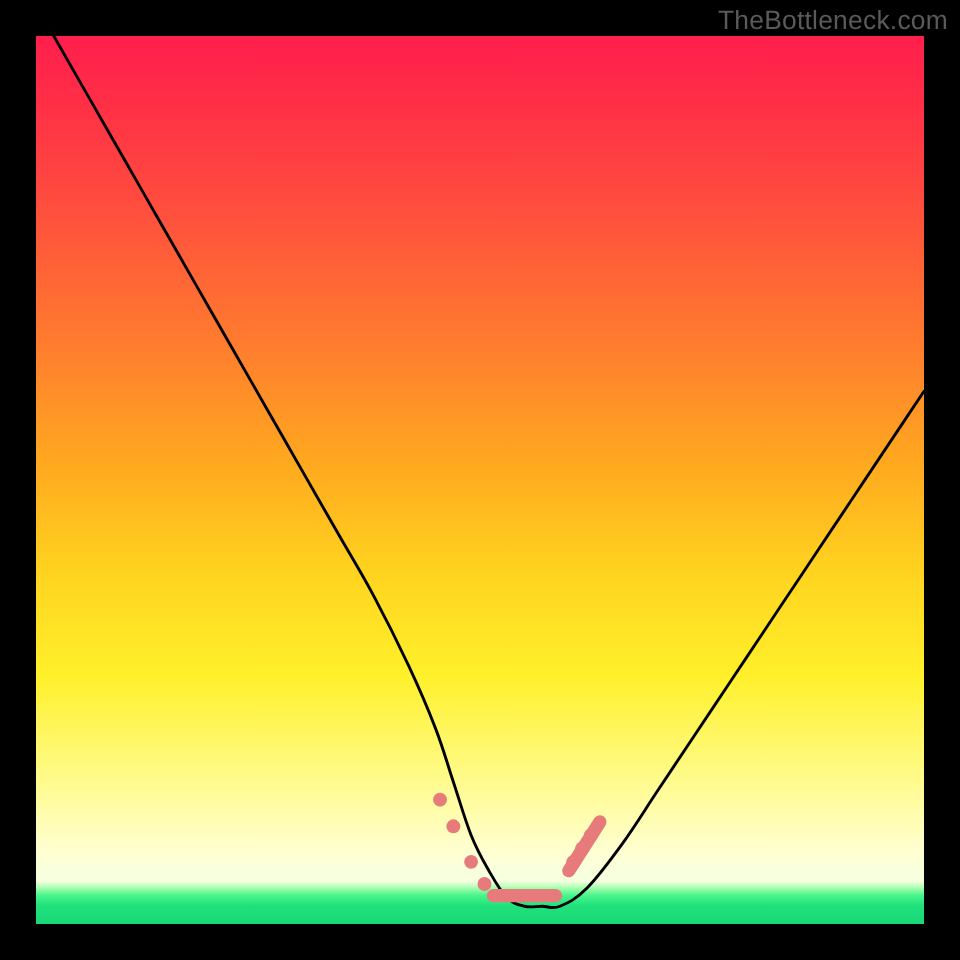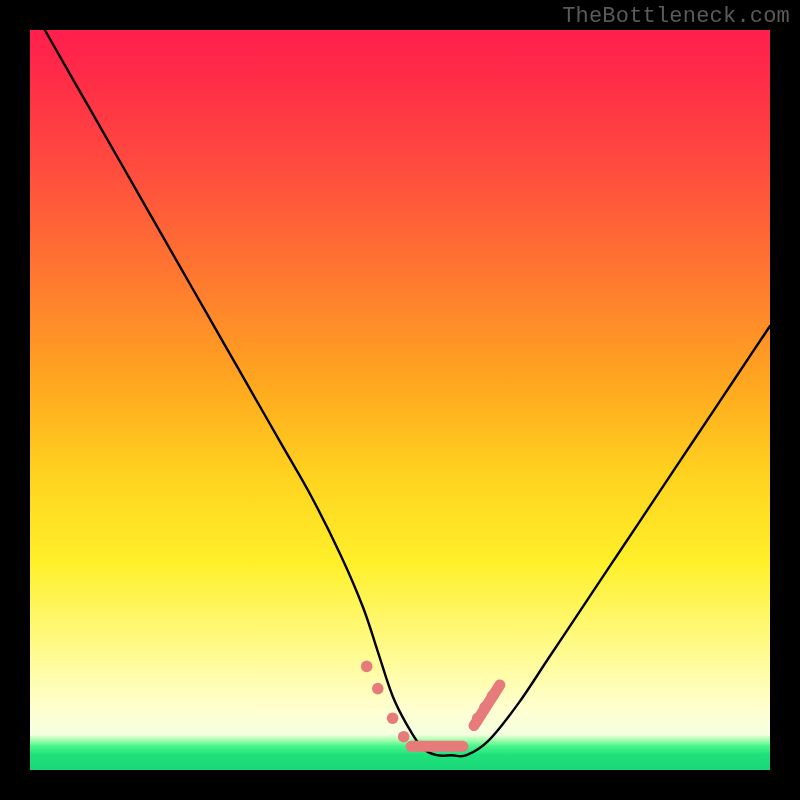--- a/index.html
+++ b/index.html
@@ -46,21 +46,20 @@
   }
   .watermark {
     position: absolute;
     top: 4px;
     right: 10px;
     color: #5a5a5a;
     font-size: 22px;
     font-weight: 500;
     letter-spacing: 0.2px;
     user-select: none;
-    font-family: Liberation Mono, monospace;
   }
   svg.curve {
     position: absolute;
     left: 0;
     top: 0;
     width: 740px;
     height: 740px;
     overflow: visible;
   }
 </style>

